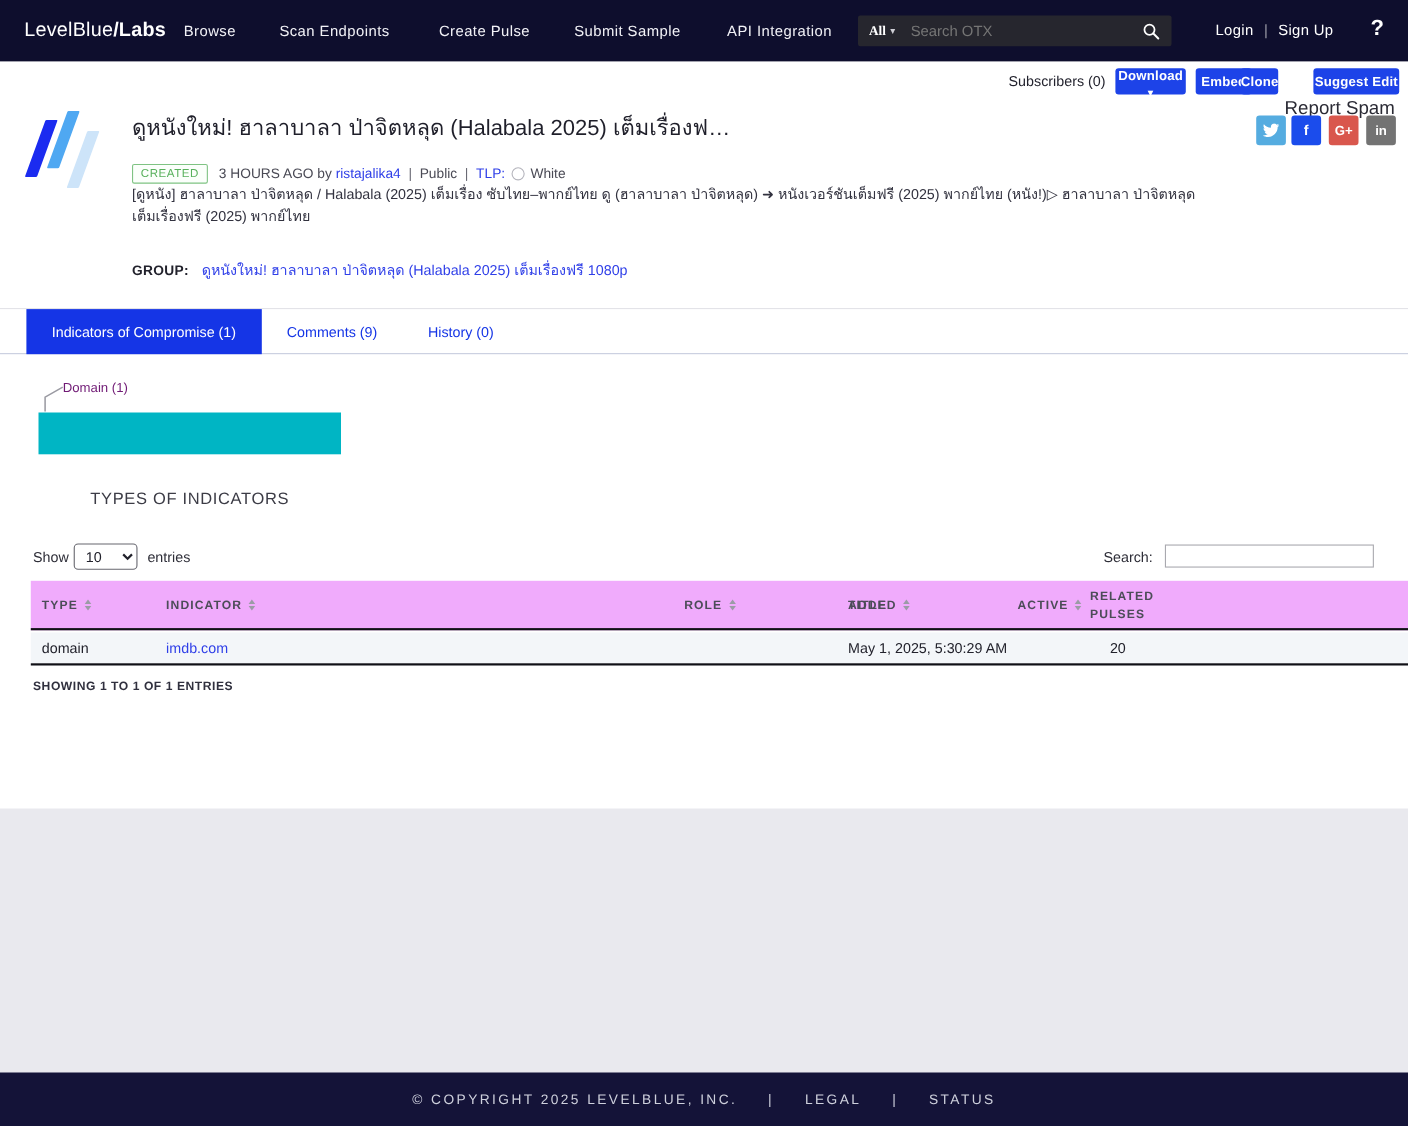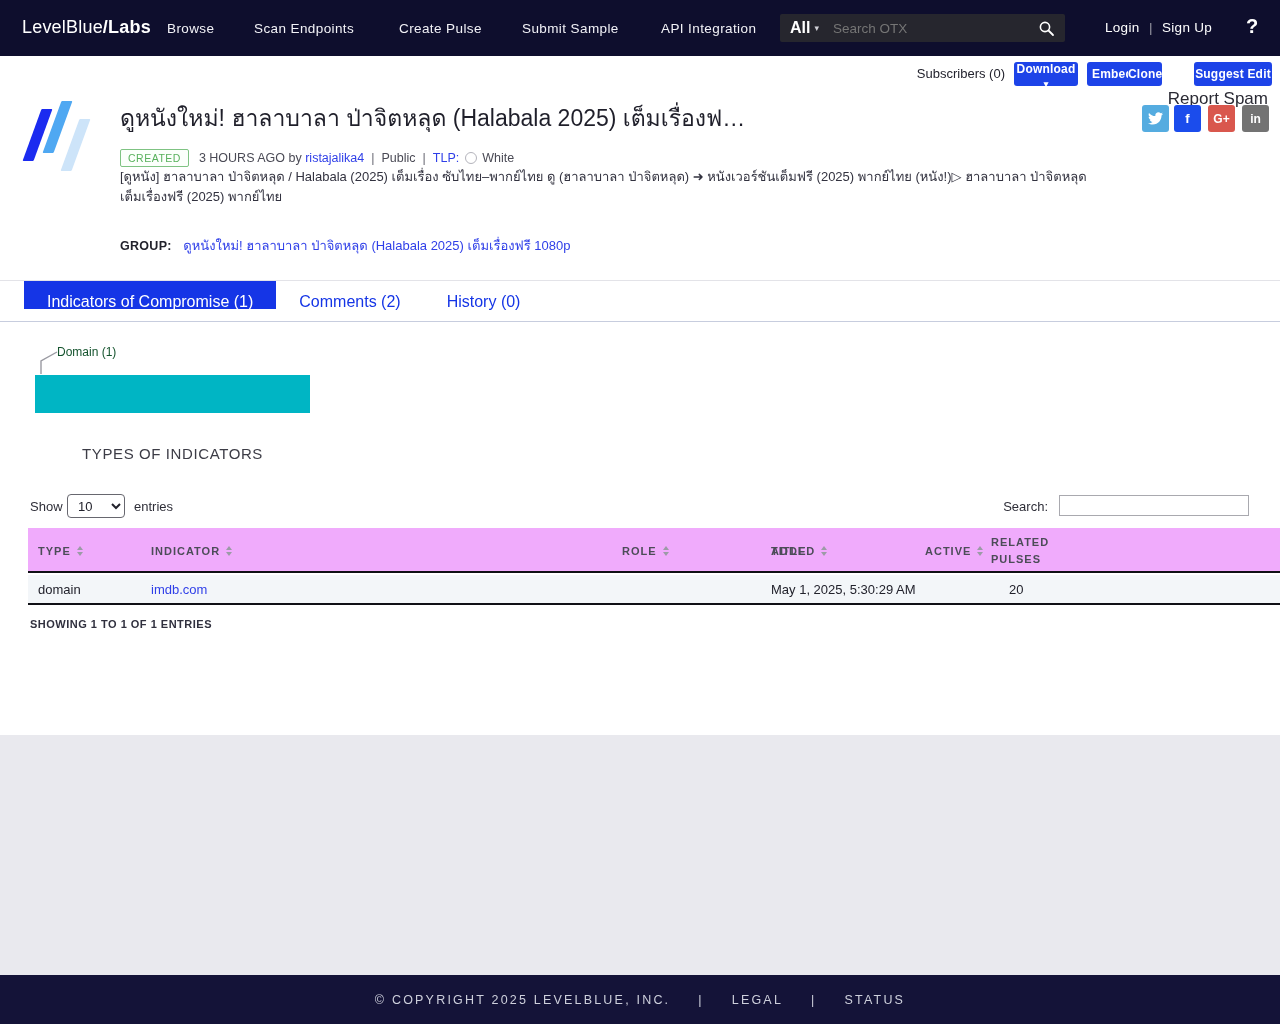--- a/index.html
+++ b/index.html
@@ -6,61 +6,61 @@
   html,body { width:1280px; height:1024px; }
   body { font-family:"Liberation Sans", sans-serif; background:#e9e9ee; position:relative; overflow:hidden; }
   .abs { position:absolute; }
 
   
   .navbar { position:absolute; top:0; left:0; width:1280px; height:56px; background:#0e0e2d; color:#fff; }
   .nav-logo { position:absolute; left:22px; top:17px; font-size:18px; color:#fff; letter-spacing:.2px; cursor:pointer; }
   .nav-logo b { font-weight:700; }
   .nav-menu-item { position:absolute; top:21px; font-size:13.5px; color:#f2f2f7; letter-spacing:.4px; cursor:pointer; }
   .nav-search { position:absolute; left:780px; top:14px; width:285px; height:28px; background:#26262e; border-radius:2px; display:flex; align-items:center; }
-  .nav-search .all { font-size:16px; font-weight:700; color:#fff; margin-left:10px; }
+  .nav-search .all { font-size:12px; font-weight:700; color:#fff; margin-left:10px;font-family:Liberation Serif, serif; }
   .nav-search .caret { font-size:9px; color:#cfcfd6; margin-left:4px; }
   .nav-search .ph { font-size:13.5px; color:#85858d; margin-left:14px; flex:1; background:transparent; border:none; outline:none; font-family:"Liberation Sans",sans-serif; }
   .nav-search .mag { margin-right:10px; }
   .nav-auth { position:absolute; top:20px; font-size:13.5px; color:#fff; letter-spacing:.3px; cursor:pointer; }
   .nav-help { position:absolute; left:1246px; top:15px; font-size:20px; font-weight:700; color:#fff; cursor:pointer; }
 
   
   .content-panel { position:absolute; top:56px; left:0; width:1280px; height:679px; background:#ffffff; }
 
   
   .subscribers { position:absolute; left:845px; top:66px; width:160px; text-align:right; font-size:13px; color:#23232e; }
   .btn { position:absolute; top:62px; height:24px; background:#1d43e8; color:#fff; font-size:12px; font-weight:700; border:none; border-radius:3px; cursor:pointer; font-family:"Liberation Sans",sans-serif; letter-spacing:.2px; }
   .report-spam { position:absolute; left:1150px; top:89px; width:118px; text-align:right; font-size:17px; color:#2a2a34; cursor:pointer; }
 
   .avatar { position:absolute; left:18px; top:95px; width:90px; height:100px; }
   .stripe { position:absolute; width:11px; height:52px; transform:skewX(-20deg); border-radius:1px; }
 
-  .pulse-title { position:absolute; left:120px; top:100px; width:992px; height:36px; font-size:23px; color:#1f1f2a; white-space:nowrap; overflow:hidden; }
+  .pulse-title { position:absolute; left:120px; top:100px; width:992px; height:36px; font-size:20px; color:#1f1f2a; white-space:nowrap; overflow:hidden; }
 
   .meta-row { position:absolute; left:120px; top:149px; height:18px; font-size:12.5px; color:#4a4a55; display:flex; align-items:center; }
   .badge-created { display:inline-block; border:1px solid #7fc383; color:#58b15c; background:#fbfffb; font-size:10.5px; letter-spacing:.5px; padding:2px 7px; border-radius:2px; margin-right:10px; }
   .meta-row a { color:#2f3fe8; text-decoration:none; cursor:pointer; }
   .meta-sep { margin:0 7px; color:#6a6a74; }
   .tlp-circle { display:inline-block; width:12px; height:12px; border:1px solid #b4b4bc; border-radius:50%; background:#fff; margin:0 5px 0 6px; vertical-align:-2px; }
 
   .pulse-desc { position:absolute; left:120px; top:167px; width:978px; font-size:13px; line-height:20px; color:#32323f; }
 
   .group-row { position:absolute; left:120px; top:235px; font-size:12.5px; color:#22222c; }
   .group-row .glabel { font-weight:700; letter-spacing:.3px; margin-right:8px; }
   .group-row a { color:#2f3fe8; font-size:13px; text-decoration:none; cursor:pointer; }
 
   .social-btn { position:absolute; top:105px; width:27px; height:27px; border-radius:3px; color:#fff; display:flex; align-items:center; justify-content:center; font-size:13px; font-weight:700; cursor:pointer; }
 
   
   .tabbar { position:absolute; top:280px; left:0; width:1280px; height:42px; background:#fff; border-top:1px solid #e3e3e8; border-bottom:1px solid #c7cdde; display:flex; padding-left:24px; }
-  .tab { height:28px; line-height:41px; padding:0 23px; font-size:16px; color:#1535e6; cursor:pointer; white-space:nowrap; }
+  .tab { height:41px; line-height:41px; padding:0 23px; font-size:13px; color:#1535e6; cursor:pointer; white-space:nowrap; }
   .tab.active { background:#1535e6; color:#fff; }
 
   
-  .chart-callout-label { position:absolute; left:57px; top:345px; font-size:12px; color:#14532d; }
+  .chart-callout-label { position:absolute; left:57px; top:345px; font-size:12px; color:#701a75; }
   .chart-bar { position:absolute; left:35px; top:375px; width:275px; height:38px; background:#00b5c4; cursor:pointer; }
   .chart-title { position:absolute; left:35px; top:445px; width:275px; text-align:center; font-size:15px; font-weight:500; letter-spacing:.6px; color:#3c3c46; }
 
   
   .show-label { position:absolute; left:30px; top:499px; font-size:13px; color:#2e2e38; }
   .page-size { position:absolute; left:67px; top:494px; width:58px; height:24px; font-size:13px; color:#22222c; border:1px solid #67676f; border-radius:4px; background:#fff; font-family:"Liberation Sans",sans-serif; padding-left:6px; }
   .entries-label { position:absolute; left:134px; top:499px; font-size:13px; color:#2e2e38; }
   .search-label { position:absolute; left:960px; top:499px; width:88px; text-align:right; font-size:13px; color:#2e2e38; }
   .search-input { position:absolute; left:1059px; top:495px; width:190px; height:21px; border:1px solid #a9a9af; background:#fff; font-family:"Liberation Sans",sans-serif; font-size:12px; padding:0 6px; }
 
@@ -153,21 +153,21 @@
   </div>
 <div class="social-btn" style="left:1208px; background:#d9574d; font-size:12px;">
     <span>G+</span>
   </div>
 <div class="social-btn" style="left:1242px; background:#737373; font-size:12px;">
     <span>in</span>
   </div>
 
 <div class="tabbar">
   <div class="tab active">Indicators of Compromise (1)</div>
-  <div class="tab">Comments (2)</div>
+  <div class="tab">Comments (9)</div>
   <div class="tab">History (0)</div>
 </div>
 
 <svg class="abs" style="left:38px; top:348px;" width="34" height="28">
   <polyline points="3,26 3,13 19,4" fill="none" stroke="#9a9aa2" stroke-width="1.4"></polyline>
 </svg>
 <div class="chart-callout-label">Domain (1)</div>
 <div class="chart-bar" style="background: rgb(0, 181, 196);"></div>
 <div class="chart-title">TYPES OF INDICATORS</div>
 

